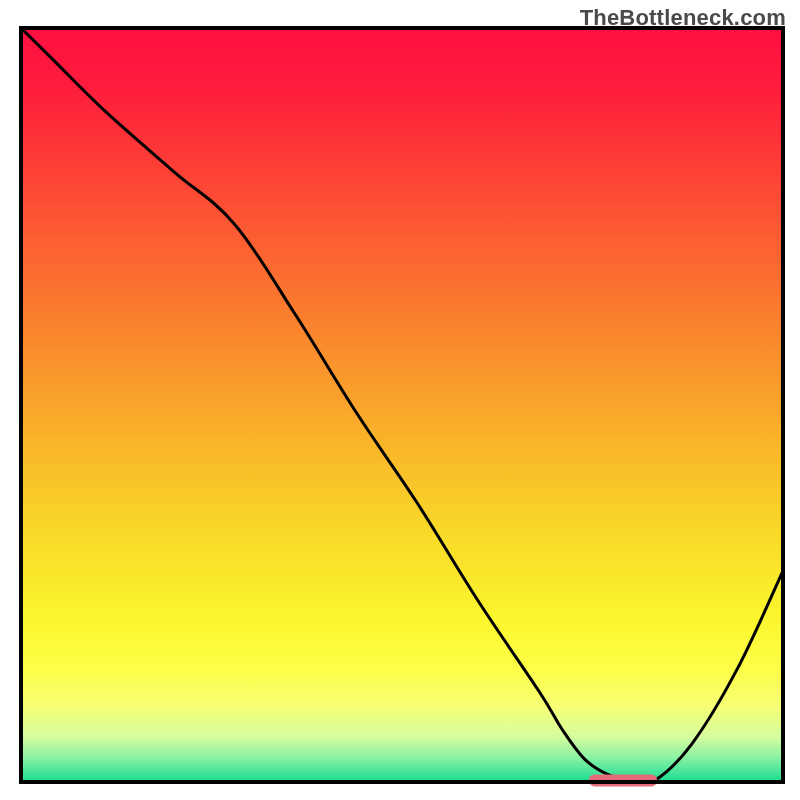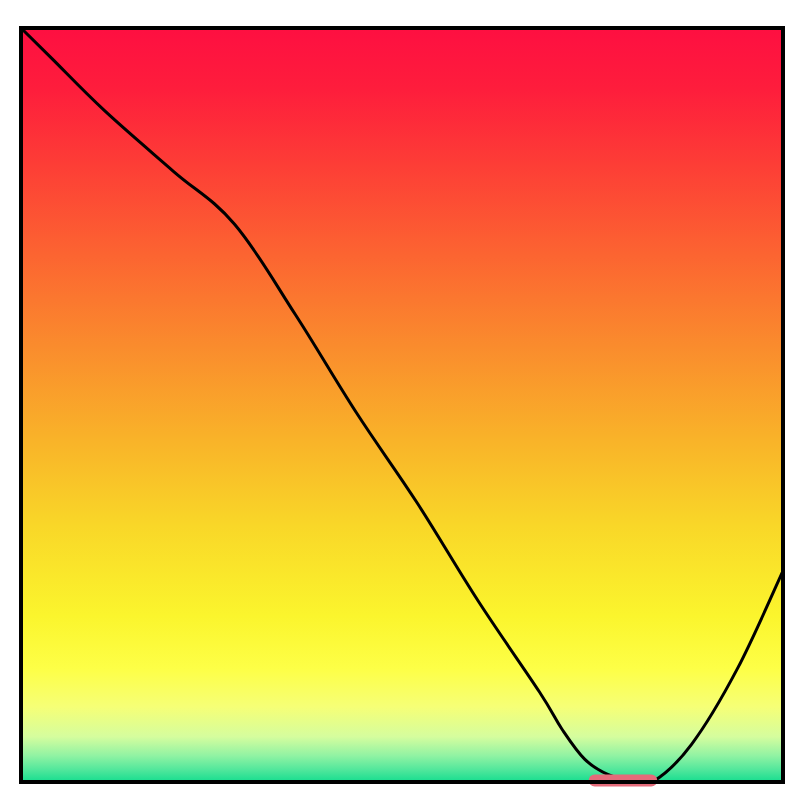--- a/index.html
+++ b/index.html
@@ -31,20 +31,21 @@
     left: 0;
     top: 0;
     width: 800px;
     height: 800px;
   }
 </style>
 </head>
 <body>
 
 <div class="chart-container">
+  <div class="watermark">TheBottleneck.com</div>
   <svg class="plot" viewBox="0 0 800 800">
     <defs>
       <linearGradient id="bg-grad" x1="0" y1="0" x2="0" y2="1">
           <stop offset="0%" stop-color="#fe0f41"></stop>
           <stop offset="8%" stop-color="#fe1d3c"></stop>
           <stop offset="18%" stop-color="#fd3d36"></stop>
           <stop offset="30%" stop-color="#fc6431"></stop>
           <stop offset="42%" stop-color="#fa8b2d"></stop>
           <stop offset="54%" stop-color="#f9b129"></stop>
           <stop offset="66%" stop-color="#f9d728"></stop>

